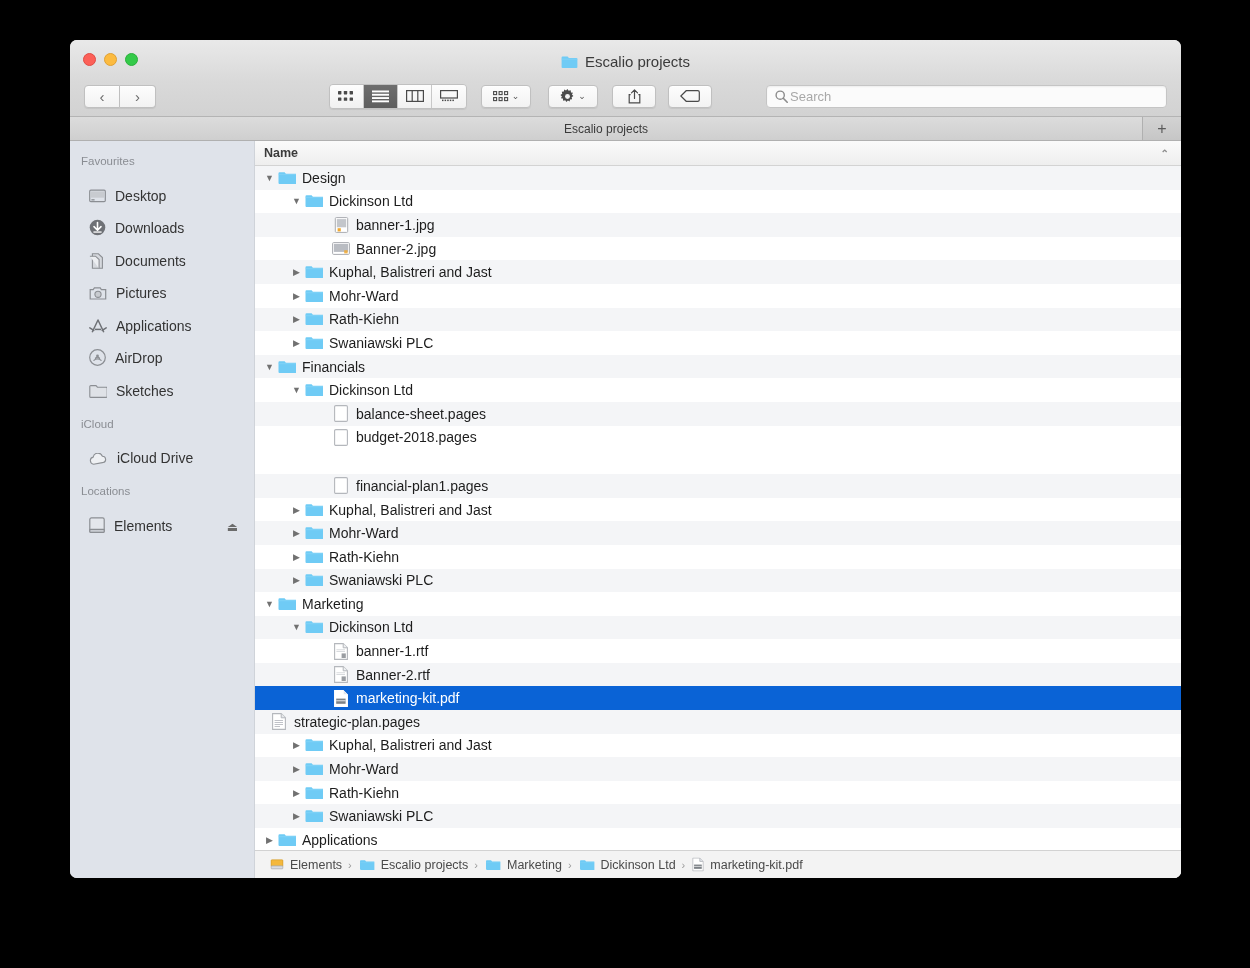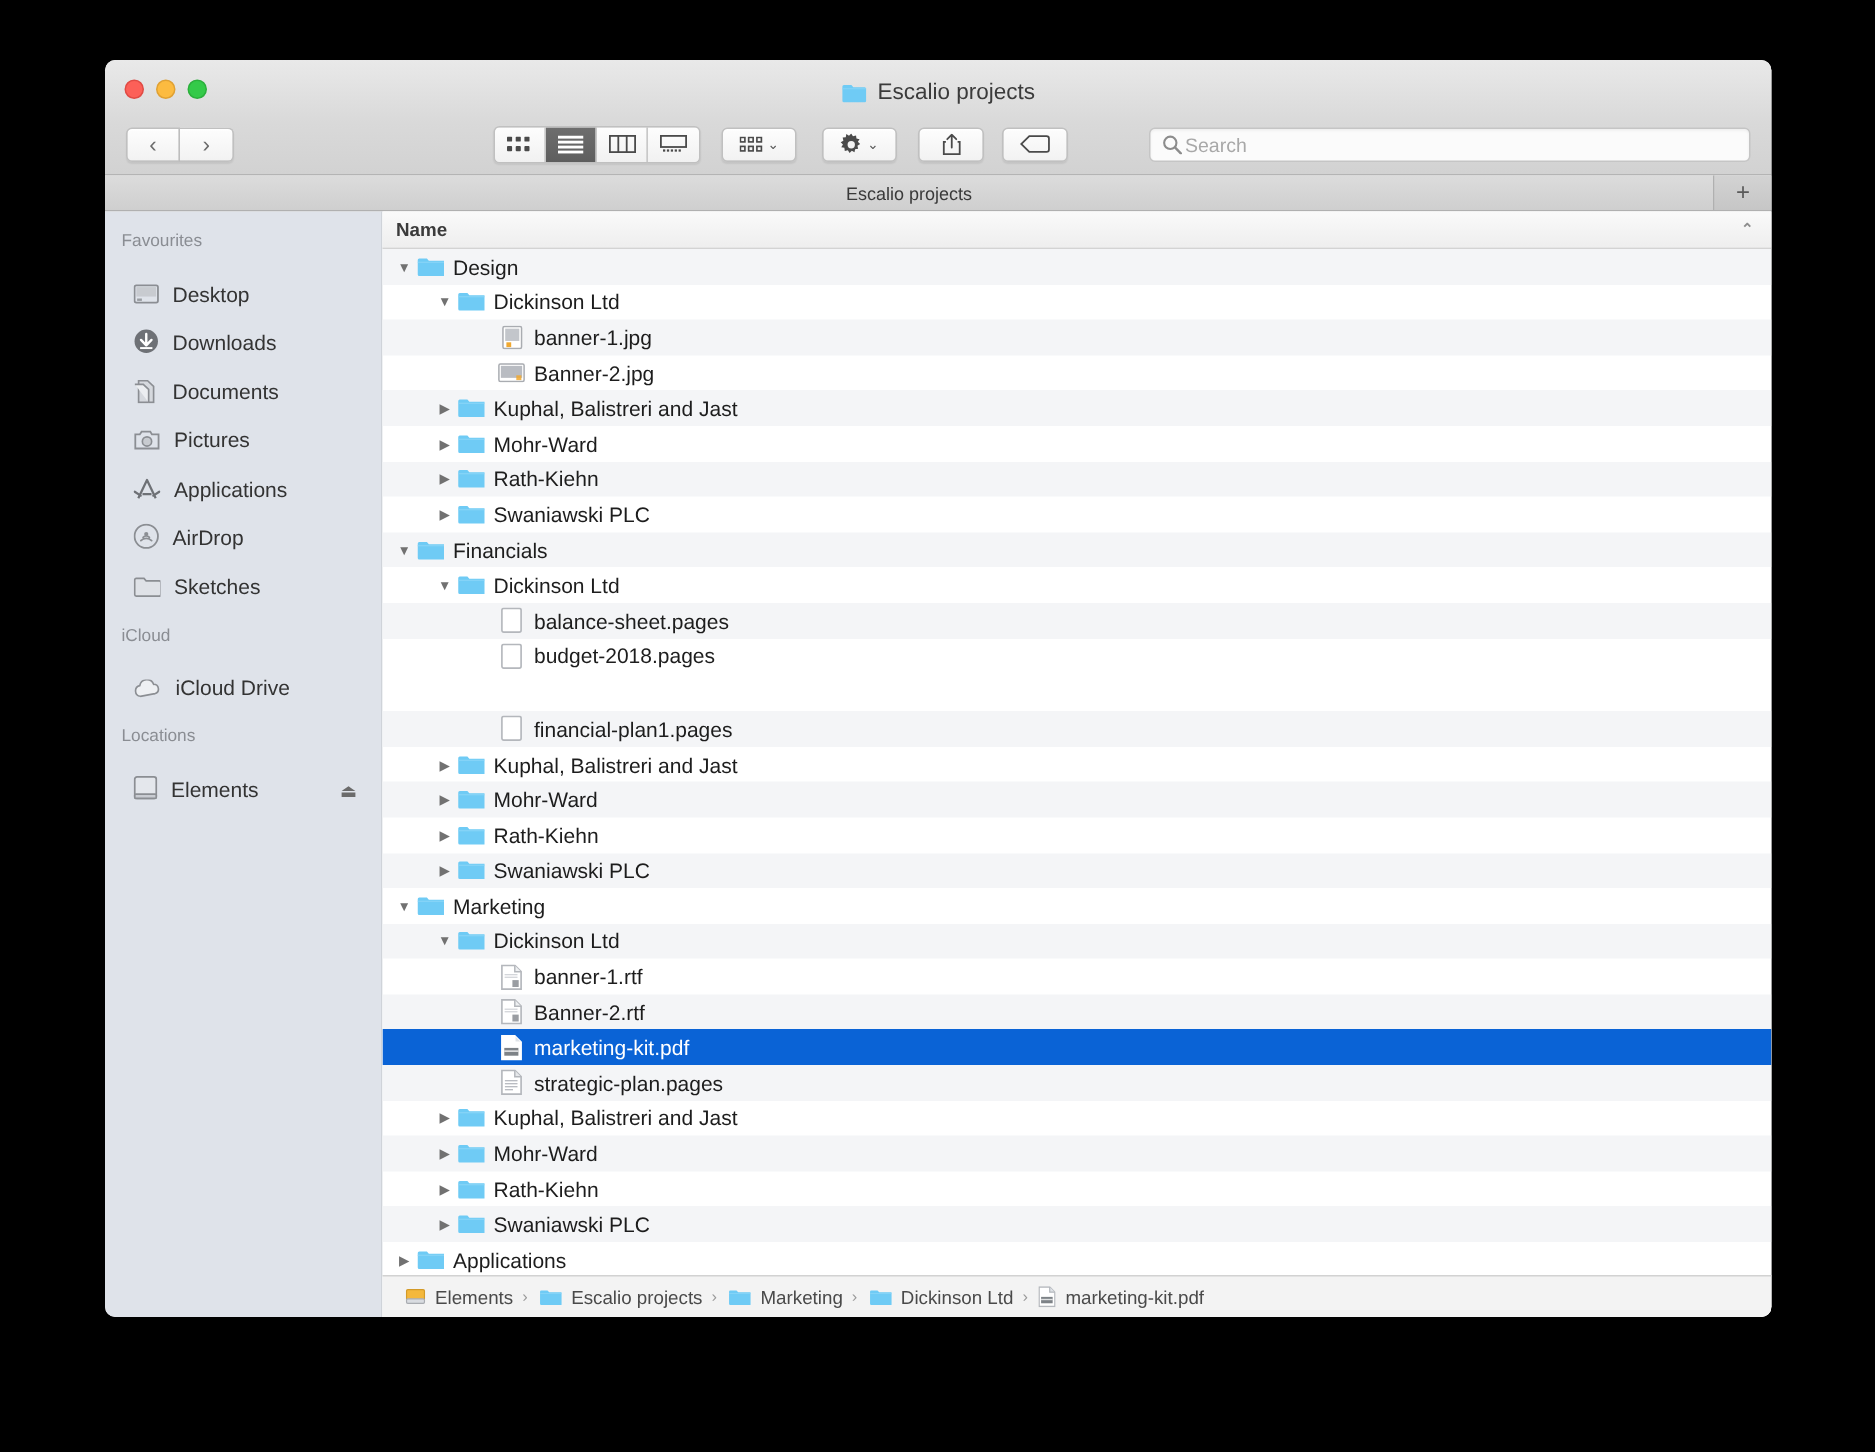--- a/index.html
+++ b/index.html
@@ -655,21 +655,21 @@
             <span class="rowicon">
               <svg width="14" height="17" viewBox="0 0 14 17">
                 <path d="M0.6 0.6h8.6l4.2 4.2v11.6H0.6z" fill="#ffffff" stroke="#ffffff" stroke-width="1.1"></path>
                 <path d="M9.2 0.6v4.2h4.2" fill="#dfe3e8" stroke="#ffffff" stroke-width="1"></path>
                 <rect x="2.2" y="8.6" width="9.4" height="5.2" fill="#7d8287"></rect>
                 <rect x="2.2" y="10.2" width="9.4" height="1.1" fill="#ffffff" opacity="0.75"></rect>
               </svg>
             </span>
             <span>marketing-kit.pdf</span>
           </div>
-          <div class="row alt" style="padding-left: 62px;">
+          <div class="row alt" style="">
             <span class="disc empty"></span>
             <span class="rowicon">
               <svg width="14" height="17" viewBox="0 0 14 17">
                 <path d="M0.6 0.6h8.6l4.2 4.2v11.6H0.6z" fill="#ffffff" stroke="#b4b7bc" stroke-width="1.1"></path>
                 <path d="M9.2 0.6v4.2h4.2" fill="#e6e8eb" stroke="#b4b7bc" stroke-width="1"></path>
                 <g fill="#b9bcc2">
                   <rect x="2.6" y="7" width="8.4" height="0.9"></rect>
                   <rect x="2.6" y="9" width="8.4" height="0.9"></rect>
                   <rect x="2.6" y="11" width="8.4" height="0.9"></rect>
                   <rect x="2.6" y="13" width="5.4" height="0.9"></rect>

